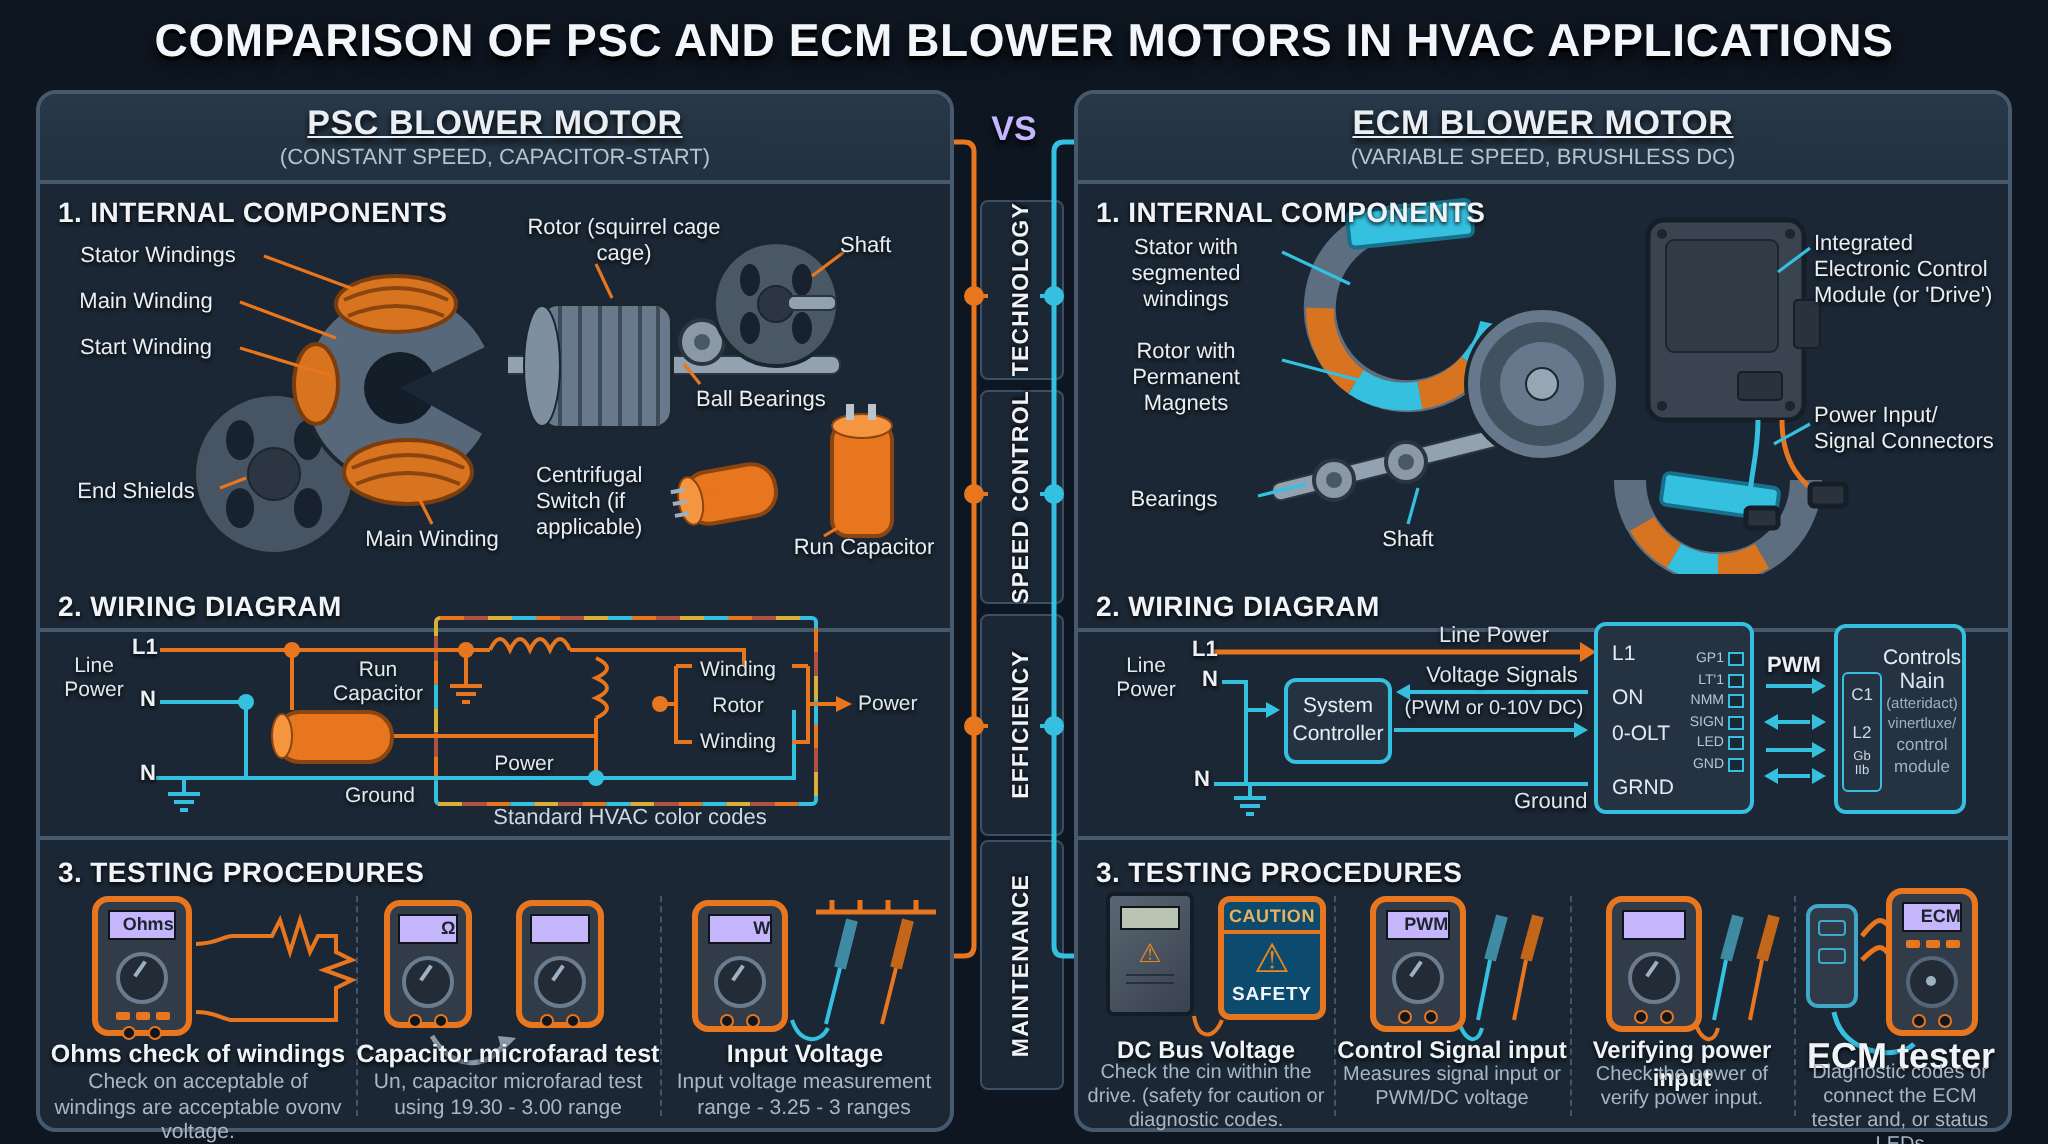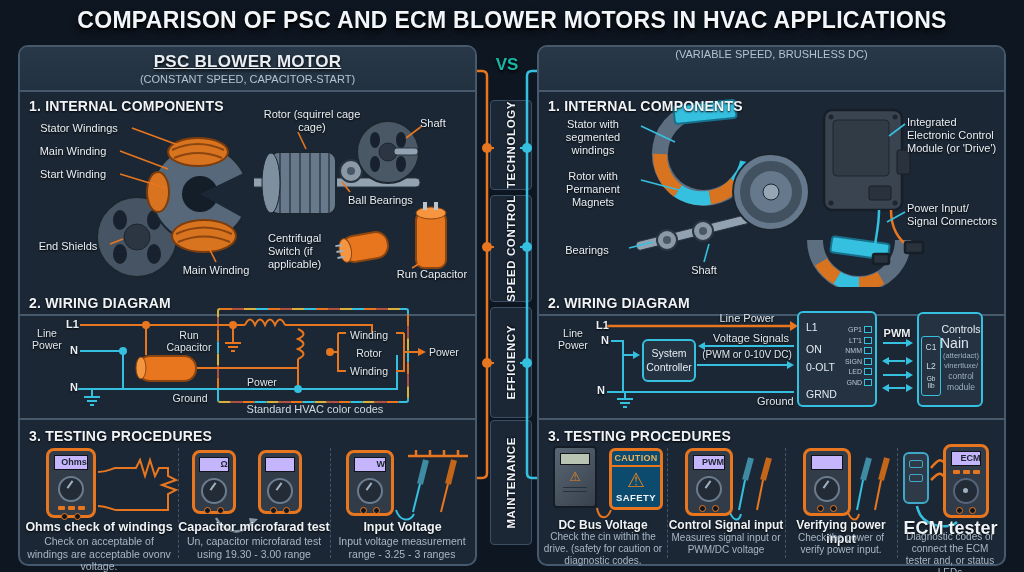--- a/index.html
+++ b/index.html
@@ -24,35 +24,35 @@
   .sec-h{left:9px;top:6px;font-size:14px;font-weight:bold;letter-spacing:.2px;color:#f0f4f8;
     text-shadow:0 1px 2px #000;}
   
   .lbl{font-size:11px;line-height:1.18;color:#e9eef4;text-shadow:0 1px 2px #000;}
   .tr{text-align:center;} .tc{text-align:center;} 
   .wl{font-size:10.5px;color:#dfe7ee;line-height:1.15;text-shadow:0 1px 2px #000;}
   .wb{font-size:11px;font-weight:bold;color:#eaf0f5;text-shadow:0 1px 2px #000;}
   .cap-note{font-size:11px;color:#cfd9e2;}
   
   .center-col{left:470px;top:45px;width:74px;height:521px;}
-  .vs{left:0;top:10px;width:74px;text-align:center;font-size:17px;font-weight:bold;color:#14b8a6;
+  .vs{left:0;top:10px;width:74px;text-align:center;font-size:17px;font-weight:bold;color:#c4b5fd;
       text-shadow:0 2px 3px #000;}
   .cat-box{left:20px;width:42px;background:rgba(33,46,61,.75);border:1.5px solid #3c5065;border-radius:4px;
       box-sizing:border-box;display:flex;align-items:center;justify-content:center;}
   .cat-box span{writing-mode:vertical-rl;transform:rotate(180deg);font-size:11.5px;font-weight:bold;
       letter-spacing:.6px;color:#eef3f8;text-shadow:1px 0 2px #000;white-space:nowrap;}
   
   .cyanbox{border:2px solid #35c0e0;border-radius:6px;background:#243242;box-sizing:border-box;}
   .ctrl-txt{width:100%;text-align:center;font-size:10.5px;line-height:1.25;color:#e6edf3;}
   .term{font-size:10.5px;color:#e2eaf1;}
   .pinrow{display:flex;align-items:center;gap:2px;justify-content:flex-end;}
   .pinrow b{font-size:7px;font-weight:normal;color:#b9c6d2;}
   .pinrow i{width:6px;height:5px;border:1px solid #35c0e0;background:#1b2836;display:block;}
   .mod-l1{font-size:10.5px;color:#e6edf3;text-align:center;}
-  .mod-l2{font-size:14px;color:#dce4ec;}
+  .mod-l2{font-size:11px;color:#dce4ec;text-align:center;}
   .mod-s{font-size:7.5px;color:#9fb0c0;text-align:center;line-height:1.3;}
   .mpin{font-size:8.5px;color:#cfdbe6;text-align:center;}
   
   .divider{border-left:1.5px dashed #41566b;width:0;}
   .t-title{font-size:12.5px;font-weight:bold;color:#eef3f7;text-align:center;text-shadow:0 1px 2px #000;}
   .t-desc{font-size:10.5px;line-height:1.2;color:#a9b6c3;text-align:center;}
   .meter{background:#323c49;border:3px solid #e8761f;border-radius:8px;box-sizing:border-box;}
   .lcd{margin:4px auto 0;width:72%;height:13px;background:#c4b5fd;border:1px solid #10151b;
     color:#1d242c;font-size:9px;font-weight:bold;line-height:13px;text-align:right;overflow:hidden;}
   .dial{width:22px;height:22px;margin:6px auto 0;border-radius:50%;background:#222b36;
@@ -320,20 +320,21 @@
             <i></i>
           </div>
       </div>
       <div class="abs t-title" style="left:310px;top:98px;width:145px;">Input Voltage</div>
       <div class="abs t-desc" style="left:313px;top:113px;width:138px;">Input voltage measurement range - 3.25 - 3 ranges</div>
     </div>
   </div>
 
   <div class="abs panel panel-right">
     <div class="abs p-header">
+      <div class="p-title">ECM BLOWER MOTOR</div>
       <div class="p-sub">(VARIABLE SPEED, BRUSHLESS DC)</div>
     </div>
 
     <div class="abs sec sec-int">
       <svg width="465" height="195" viewBox="0 0 465 195">
         <rect x="95" y="132" width="145" height="9" rx="4" fill="#93a2b0" stroke="#2a3540" transform="rotate(-14 170 136)"></rect>
         <g>
           <circle cx="128" cy="148" r="10" fill="#8b99a7" stroke="#2a3540" stroke-width="2"></circle>
             <circle cx="128" cy="148" r="4" fill="#4a5866"></circle>
           <circle cx="164" cy="139" r="10" fill="#8b99a7" stroke="#2a3540" stroke-width="2"></circle>

